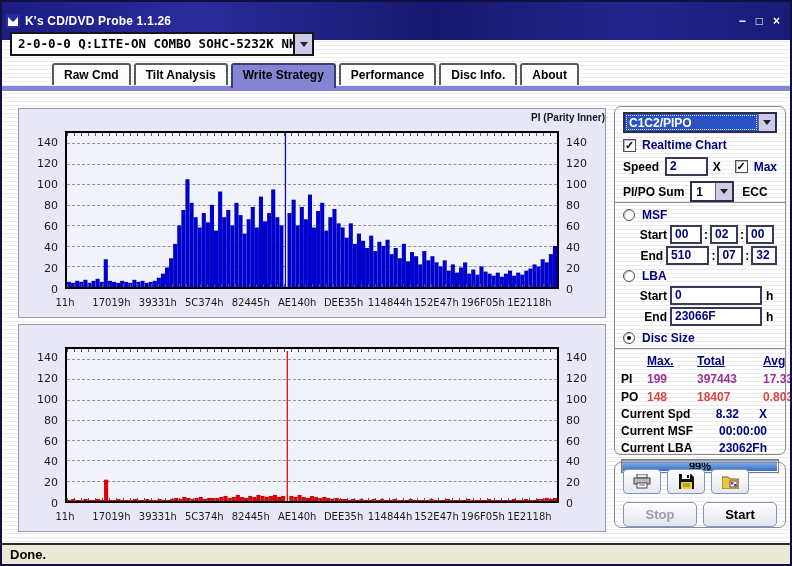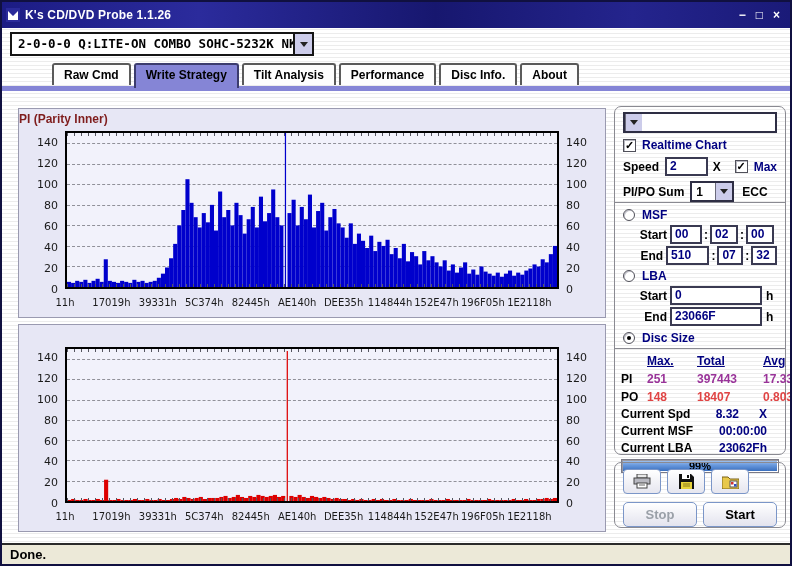--- a/index.html
+++ b/index.html
@@ -1,21 +1,21 @@
 <!DOCTYPE html>
 <html><head>
 <meta charset="utf-8">
 <style>
   html,body{margin:0;padding:0;background:#c0c0c0;}
   *{box-sizing:border-box;}
   .window{position:relative;width:792px;height:566px;border:2px solid #101040;
     background:repeating-linear-gradient(180deg,#ffffff 0 3px,#ececec 3px 4px);
     font-family:"Liberation Sans",sans-serif;overflow:hidden;}
   
-  .titlebar{position:absolute;top:0;left:0;right:0;height:26px;
+  .titlebar{position:absolute;top:0;left:0;right:0;height:38px;
     background:linear-gradient(90deg,#1c1c84,#2b2b9c 25%,#17176f 55%,#24248d 80%,#1a1a78);
     display:flex;align-items:center;color:#fff;justify-content:flex-end;}
   .titlebar .app-icon{width:14px;height:14px;margin:0 5px 0 4px;}
   .titlebar .title{font-weight:bold;font-size:12px;letter-spacing:.2px;}
   .win-btns{margin-left:auto;display:flex;gap:10px;padding-right:10px;font-weight:bold;font-size:12px;}
   .win-btns span{cursor:default;line-height:14px;}
   
   .drive-combo{position:absolute;left:8px;top:30px;width:304px;height:24px;background:#fff;
     border:2px solid #151515;display:flex;align-items:stretch;}
   .drive-combo .txt{flex:1;font:bold 12.5px "DejaVu Sans Mono",monospace;line-height:20px;padding-left:6px;color:#000;white-space:nowrap;overflow:hidden;}
@@ -25,21 +25,21 @@
   
   .tabs{position:absolute;top:61px;left:14px;display:flex;gap:3px;align-items:flex-end;z-index:3;padding-left:36px;}
   .tab{border:2px solid #5a5a5a;border-bottom:none;border-radius:3px 3px 0 0;padding:3px 10px 3px;
     font-weight:bold;font-size:12px;background:#fdfdfd;color:#000;}
   .tab.active{background:#8585d6;border-color:#3c3c6e;padding-bottom:6px;margin-bottom:-3px;}
   .tab-strip{position:absolute;top:84px;left:0;right:0;height:5px;background:#8585d6;z-index:2;}
   
   .chart-panel{position:absolute;left:16px;width:588px;background:#e7e7f5;border:1px solid #9a9ab0;}
   #pi-chart{top:106px;height:210px;}
   #po-chart{top:322px;height:208px;}
-  .chart-title{position:absolute;top:3px;left:0;right:0;text-align:left;color:#7f1d1d;font-weight:bold;font-size:12px;}
+  .chart-title{position:absolute;top:3px;left:0;right:0;text-align:right;color:#0f172a;font-weight:bold;font-size:10px;}
   .plot{position:absolute;left:46px;right:46px;top:22px;bottom:28px;background:#f2f2fb;border:2px solid #000;}
   .plot::before,.plot::after{content:'';position:absolute;left:0;right:0;height:3px;
     background:repeating-linear-gradient(90deg,#55555f 0 1px,transparent 1px 7px);}
   .plot::before{top:0;} .plot::after{bottom:0;}
   .gl{position:absolute;left:0;right:0;border-top:1px dashed #919199;}
   .bars{position:absolute;left:0;top:0;width:100%;height:100%;}
   .yl,.yr{position:absolute;top:22px;bottom:28px;width:44px;font:11px "DejaVu Sans",sans-serif;color:#1a1a1a;}
   .yl{left:0;} .yr{right:0;}
   .ylab{position:absolute;}
   .yl .ylab{right:5px;} .yr .ylab{left:5px;}
@@ -114,22 +114,22 @@
 
   <div class="drive-combo">
     <div class="txt">2-0-0-0 Q:LITE-ON COMBO SOHC-5232K NK07</div>
     <div class="combo-arrow">
         <i></i>
       </div>
   </div>
 
   <div class="tabs" id="tabs">
       <div class="tab">Raw Cmd</div>
+      <div class="tab">Tilt Analysis</div>
       <div class="tab active">Write Strategy</div>
-      <div class="tab">Tilt Analysis</div>
       <div class="tab">Performance</div>
       <div class="tab">Disc Info.</div>
       <div class="tab">About</div>
     </div>
   <div class="tab-strip"></div>
 
   <div class="chart-panel" id="pi-chart">
     <div class="chart-title">PI (Parity Inner)</div>
     <div class="yl">
         <span class="ylab" style="top: calc(100% - 6px);">0</span>
@@ -460,20 +460,21 @@
         <span style="left: 75.2%;">152E47h</span>
         <span style="left: 84.6%;">196F05h</span>
         <span style="left: 94%;">1E2118h</span>
       </div>
   </div>
 
   <div class="side-box" id="box-controls">
     <div class="sect s1">
       <div class="row">
         <div class="combo mode-combo">
+          <div class="cfield">C1C2/PIPO</div>
           <div class="carr">
               <i></i>
             </div>
         </div>
       </div>
       <div class="row">
         <span class="checkbox on">
             <span class="chk">✓</span>
           </span>
         <span class="nlbl">Realtime Chart</span>
@@ -541,21 +542,21 @@
     </div>
 
     <div class="sect s3">
       <div class="stats-grid">
         <span></span>
         <span class="hdr">Max.</span>
         <span class="hdr">Total</span>
         <span class="hdr">Avg</span>
 
         <span>PI</span>
-        <span class="pi-val" style="color: rgb(153, 51, 153);">251</span>
+        <span class="pi-val" style="color: rgb(153, 51, 153);">199</span>
         <span class="pi-val" style="color: rgb(153, 51, 153);">397443</span>
         <span class="pi-val" style="color: rgb(153, 51, 153);">17.339</span>
 
         <span>PO</span>
         <span class="po-val" style="color: rgb(224, 68, 68);">148</span>
         <span class="po-val" style="color: rgb(224, 68, 68);">18407</span>
         <span class="po-val" style="color: rgb(224, 68, 68);">0.803</span>
       </div>
       <div class="cur-row">
         <span>Current Spd</span>

